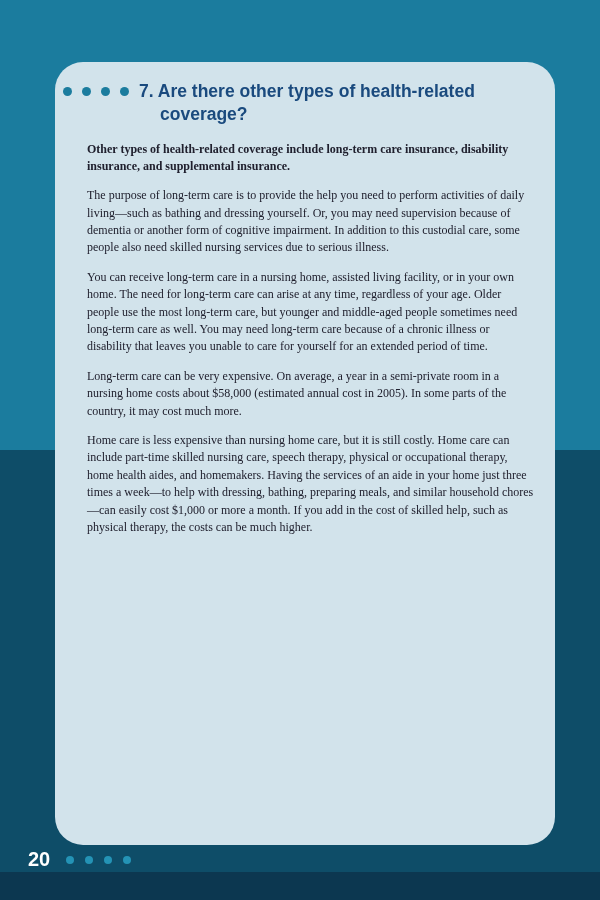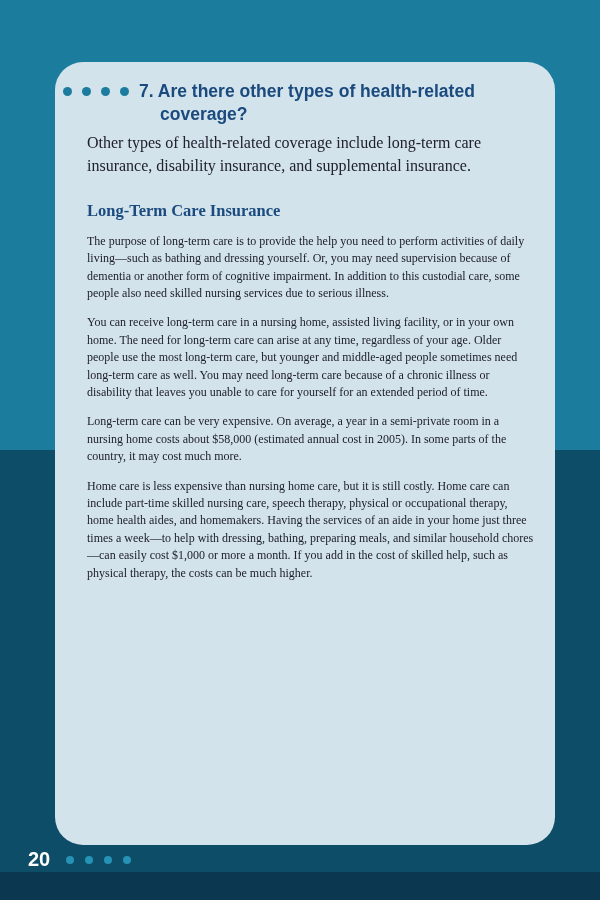--- a/index.html
+++ b/index.html
@@ -66,24 +66,25 @@
     max-width: 396px;
     font-family: "Liberation Sans", sans-serif;
     font-weight: bold;
     font-size: 17.5px;
     line-height: 1.33;
     color: #1A4A7E;
     padding-left: 21px;
     text-indent: -21px;
   }
   .intro {
-    margin: 4px 0 0 0;
-    font-size: 16px;
+    margin: 14px 0 0 0;
+    font-size: 12px;
     line-height: 1.45;
     color: #20202E;
+    font-weight: bold;
   }
   .subheading {
     margin: 24px 0 0 0;
     font-family: "Liberation Serif", serif;
     font-weight: bold;
     font-size: 16.5px;
     color: #1A4A7E;
   }
   .body-para {
     margin: 12px 0 0 0;
@@ -128,21 +129,20 @@
         <span class="dot"></span>
         <span class="dot"></span>
         <span class="dot"></span>
         <span class="dot"></span>
       </div>
       <h1 class="heading">7. Are there other types of health-related coverage?</h1>
     </div>
 
     <p class="intro">Other types of health-related coverage include long-term care insurance, disability insurance, and supplemental insurance.</p>
 
-    <h2 class="subheading">Long-Term Care Insurance</h2>
 
     <p class="body-para">The purpose of long-term care is to provide the help you need to perform activities of daily living—such as bathing and dressing yourself. Or, you may need supervision because of dementia or another form of cognitive impairment. In addition to this custodial care, some people also need skilled nursing services due to serious illness.</p>
     <p class="body-para">You can receive long-term care in a nursing home, assisted living facility, or in your own home. The need for long-term care can arise at any time, regardless of your age. Older people use the most long-term care, but younger and middle-aged people sometimes need long-term care as well. You may need long-term care because of a chronic illness or disability that leaves you unable to care for yourself for an extended period of time.</p>
     <p class="body-para">Long-term care can be very expensive. On average, a year in a semi-private room in a nursing home costs about $58,000 (estimated annual cost in 2005). In some parts of the country, it may cost much more.</p>
     <p class="body-para">Home care is less expensive than nursing home care, but it is still costly. Home care can include part-time skilled nursing care, speech therapy, physical or occupational therapy, home health aides, and homemakers. Having the services of an aide in your home just three times a week—to help with dressing, bathing, preparing meals, and similar household chores—can easily cost $1,000 or more a month. If you add in the cost of skilled help, such as physical therapy, the costs can be much higher.</p>
 
   </div>
 
   <div class="footer">
     <span class="page-number">20</span>

